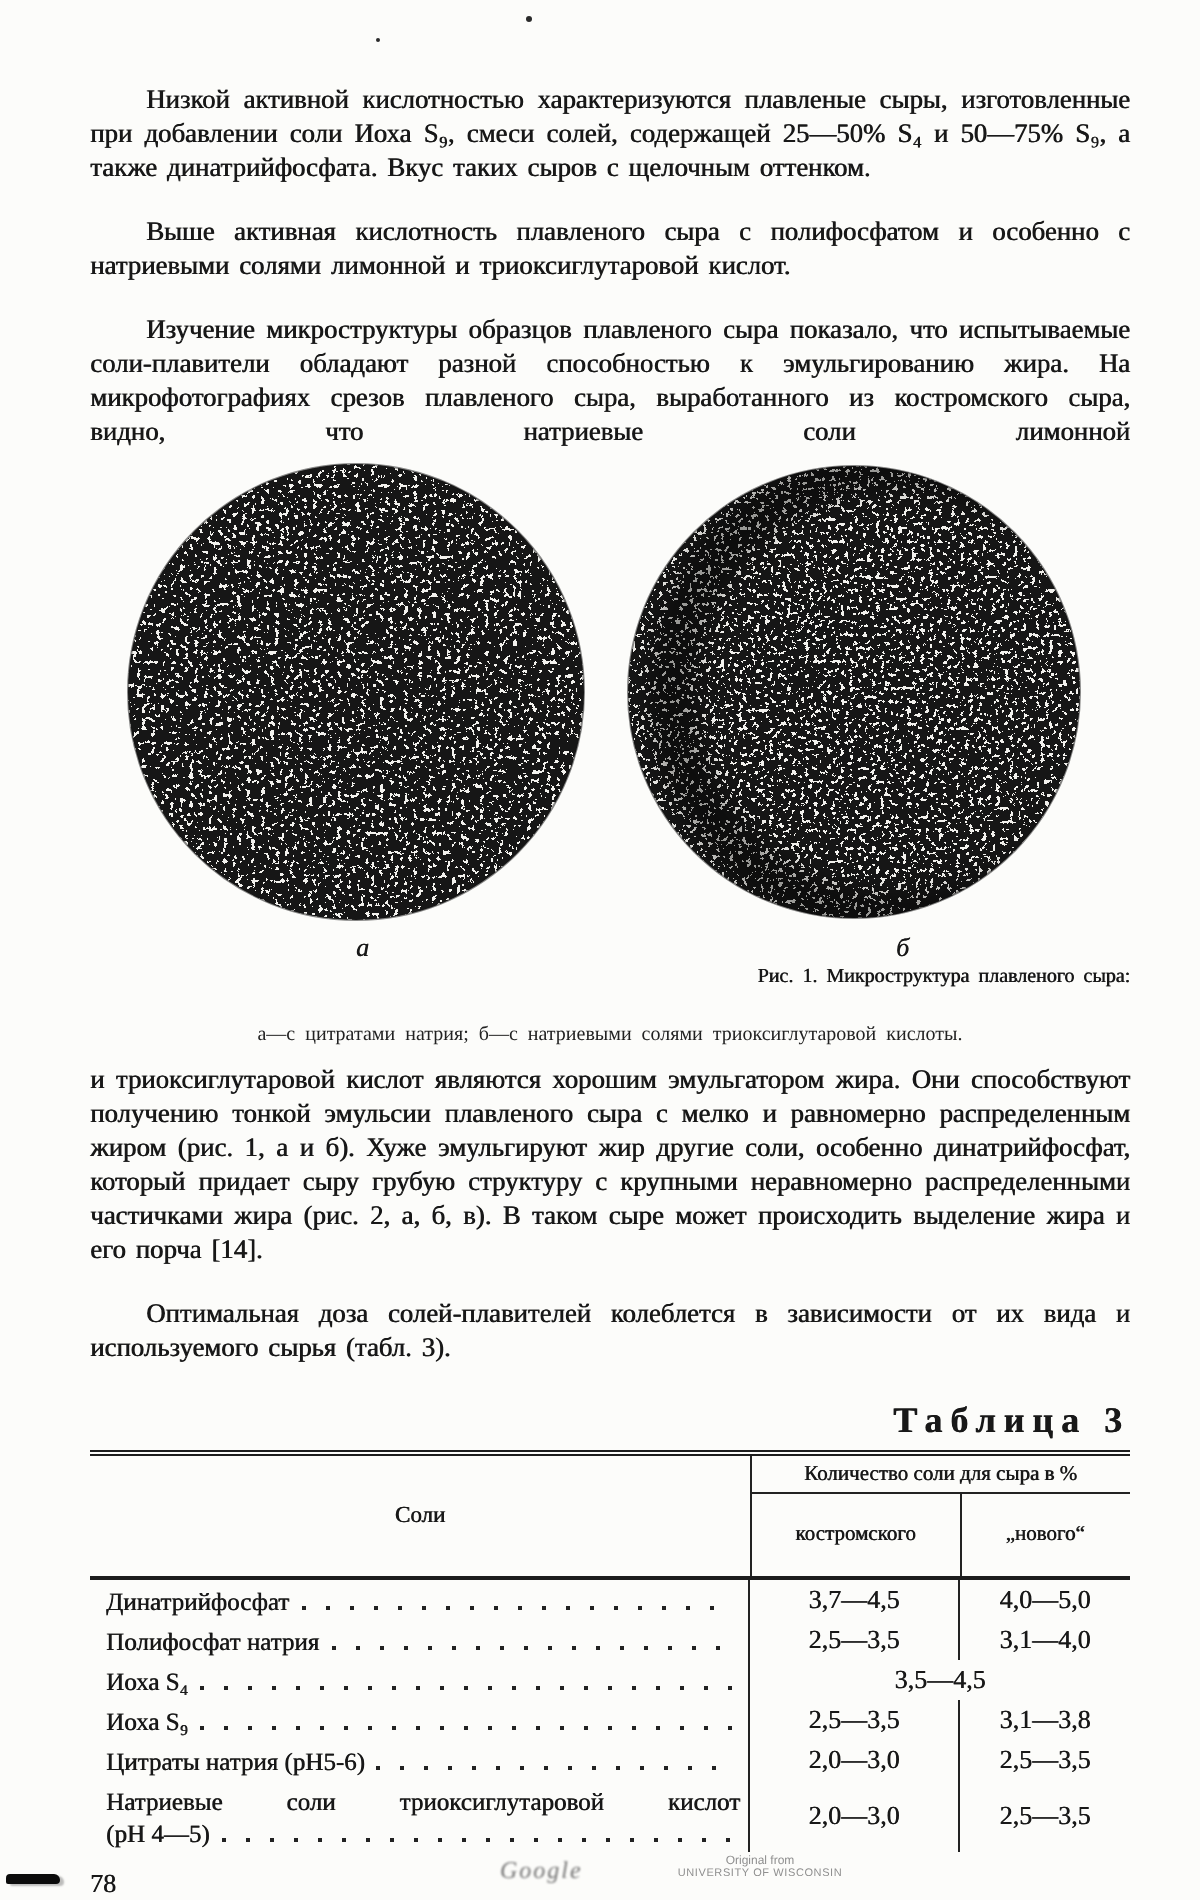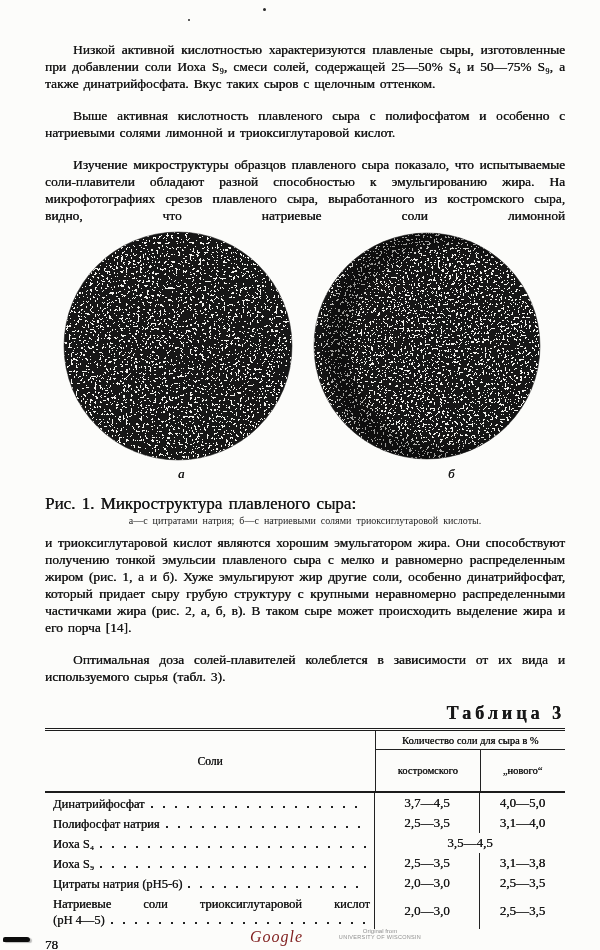--- a/index.html
+++ b/index.html
@@ -36,28 +36,28 @@
   .fig-canvas{display:block;}
   .fig-labels{position:relative;height:16px;}
   .fig-label{
     position:absolute;top:0;
     font-style:italic;font-size:13px;
     text-shadow:0.3px 0 0 currentColor;
   }
   .fig-label.a{left:133px;}
   .fig-label.b{left:403px;}
   .caption{
-    margin-top:12px;
-    text-align:left;
-    font-size:17px;
+    margin-top:1px;
+    text-align:right;
+    font-size:10px;
     word-spacing:2px;
     text-shadow:0.3px 0 0 currentColor;
   }
   .subcaption{
-    margin-top:1px;
+    margin-top:18px;
     text-align:center;
     font-size:10px;
     word-spacing:2.5px;
     color:#222;
   }
 
   
   .table-label{
     margin-top:18px;
     text-align:right;
@@ -133,21 +133,21 @@
 
   .page-number{
     margin-top:8px;
     font-size:13px;
     text-shadow:0.3px 0 0 currentColor;
   }
 
   
   .wm-google{
     position:absolute;left:250px;top:928px;
-    font-style:italic;font-size:16px;color:#7f1d1d;
+    font-style:italic;font-size:12px;color:#737373;
     letter-spacing:1px;
     filter:blur(0.4px);
   }
   .wm-origin{
     position:absolute;left:315px;top:928px;width:130px;
     text-align:center;color:#8f8f8f;
     font-family:"Liberation Sans","DejaVu Sans",sans-serif;
   }
   .wm-origin .l1{font-size:6px;line-height:6px;}
   .wm-origin .l2{font-size:5.5px;line-height:7px;letter-spacing:0.3px;}

